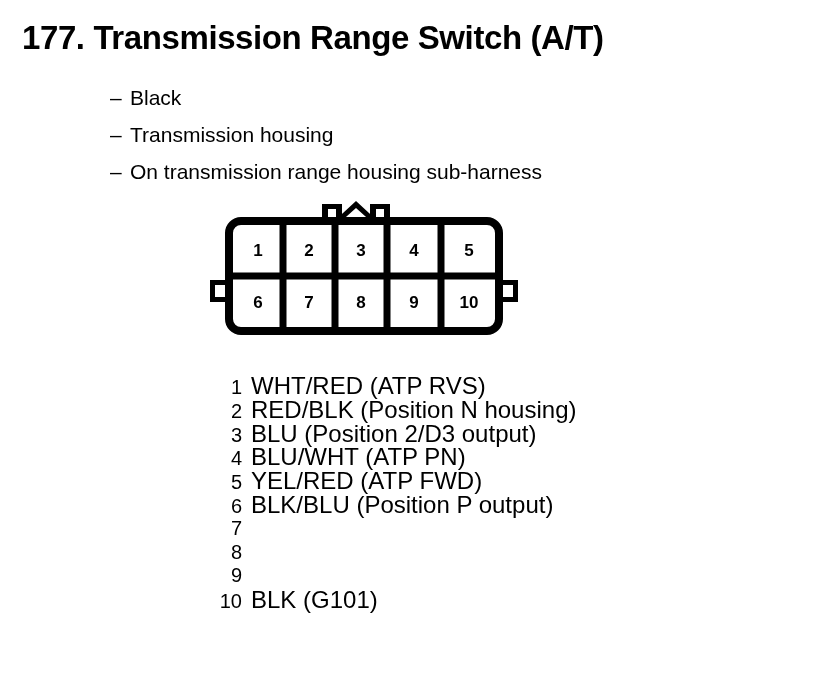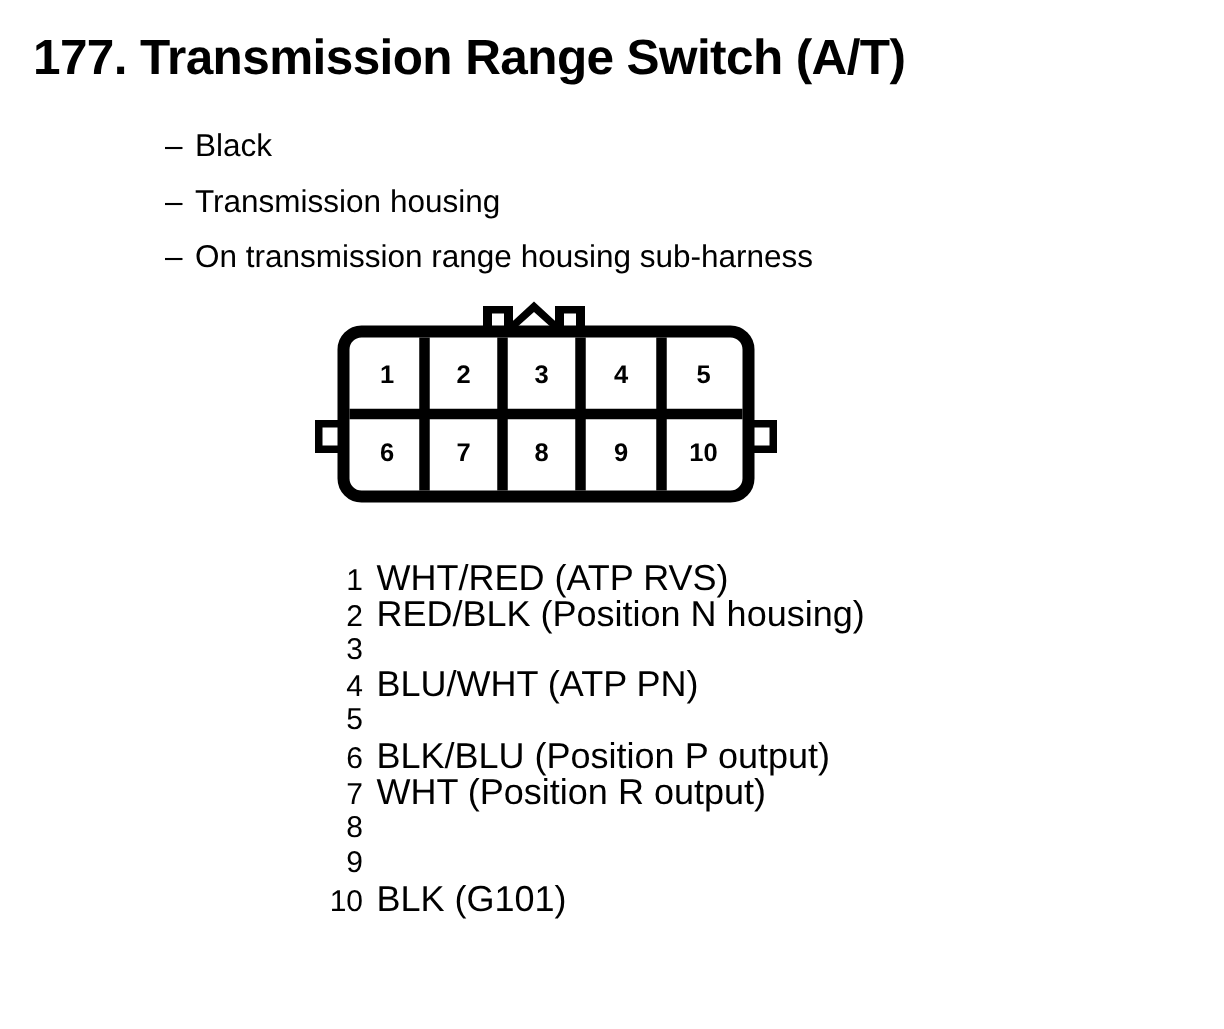--- a/index.html
+++ b/index.html
@@ -173,39 +173,40 @@
     <span class="pin-row-desc">WHT/RED (ATP RVS)</span>
   </div>
 
   <div class="pin-row">
     <span class="pin-row-num">2</span>
     <span class="pin-row-desc">RED/BLK (Position N housing)</span>
   </div>
 
   <div class="pin-row">
     <span class="pin-row-num">3</span>
+    <span class="pin-row-desc">BLU (Position 2/D3 output)</span>
   </div>
 
   <div class="pin-row">
     <span class="pin-row-num">4</span>
     <span class="pin-row-desc">BLU/WHT (ATP PN)</span>
   </div>
 
   <div class="pin-row">
     <span class="pin-row-num">5</span>
+    <span class="pin-row-desc">YEL/RED (ATP FWD)</span>
   </div>
 
   <div class="pin-row">
     <span class="pin-row-num">6</span>
     <span class="pin-row-desc">BLK/BLU (Position P output)</span>
   </div>
 
   <div class="pin-row">
     <span class="pin-row-num">7</span>
-    <span class="pin-row-desc">WHT (Position R output)</span>
   </div>
 
   <div class="pin-row">
     <span class="pin-row-num">8</span>
   </div>
 
   <div class="pin-row">
     <span class="pin-row-num">9</span>
   </div>
 

